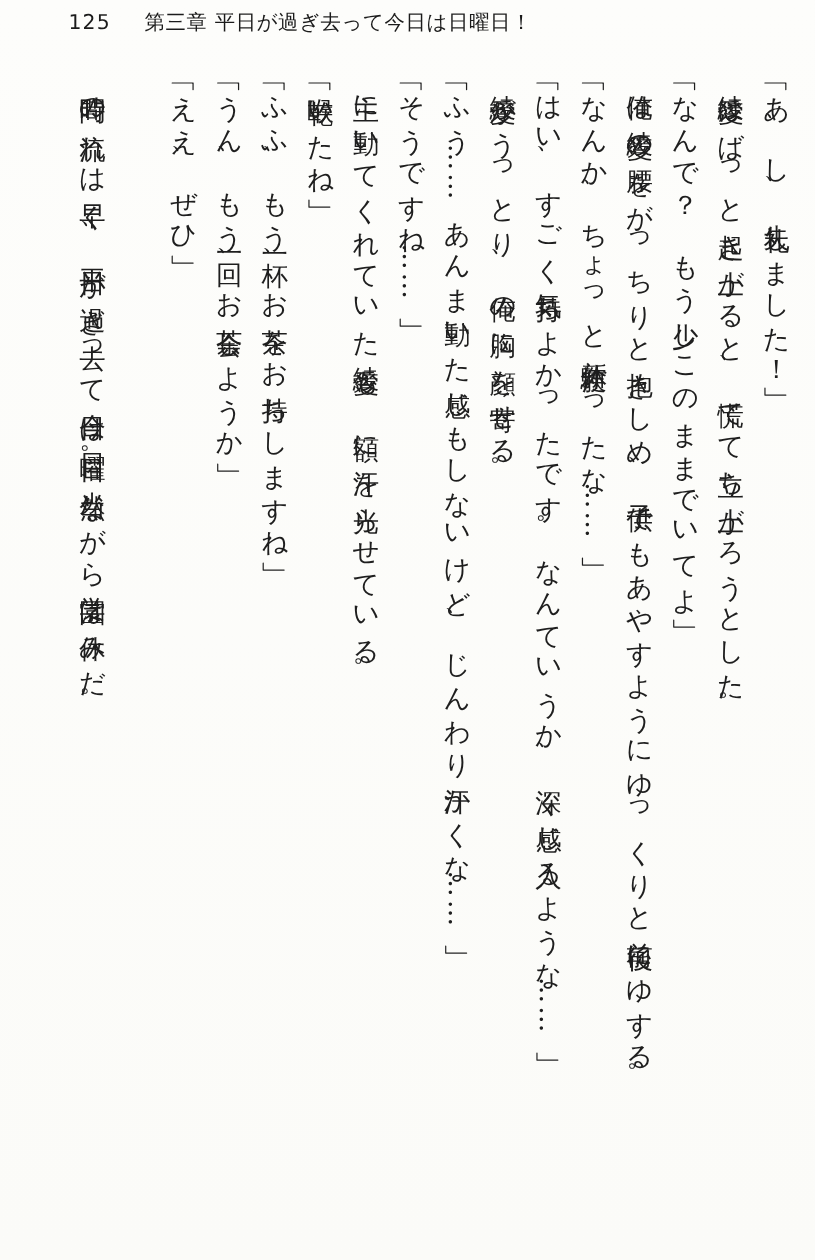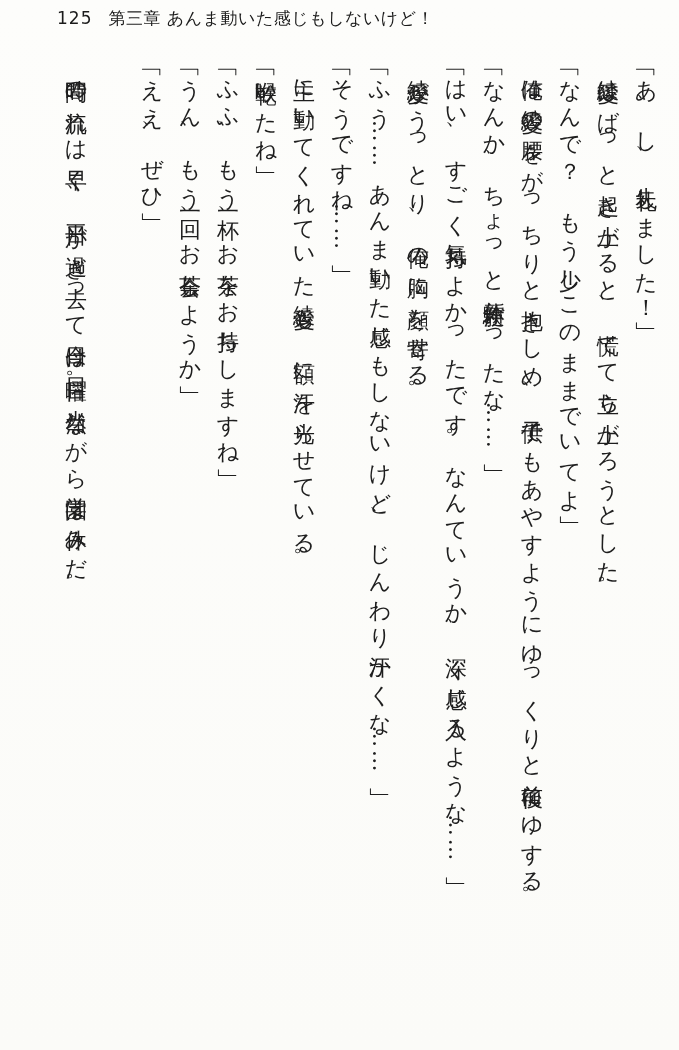--- a/index.html
+++ b/index.html
@@ -19,21 +19,21 @@
     inset: 0;
     background: linear-gradient(180deg, #fdfdfb 0%, #fbfbf8 100%);
   }
   
   .running-head {
     position: absolute;
     top: 7px;
     left: 57px;
     display: flex;
     align-items: baseline;
-    gap: 16px;
+    gap: 28px;
     font-family: "DejaVu Sans", "Liberation Sans", sans-serif;
     font-size: 17px;
     color: #1b1b1b;
     white-space: nowrap;
   }
   .running-head .pagenum {
     letter-spacing: 1px;
   }
   .running-head .chapter {
     letter-spacing: 0.5px;
@@ -61,21 +61,21 @@
     margin-right: 38px;
   }
 </style>
 </head>
 <body>
 
 <div class="page">
 
   <div class="running-head">
     <span class="pagenum">125</span>
-    <span class="chapter">第三章 あんま動いた感じもしないけど！</span>
+    <span class="chapter">第三章 平日が過ぎ去って今日は日曜日！</span>
   </div>
 
   <div class="text-block">
     <p>「あ、し、失礼しました！」</p>
     <p>綾愛はばっと起き上がると、慌てて立ち上がろうとした。</p>
     <p>「なんで？　もう少しこのままでいてよ」</p>
     <p>俺は綾愛の腰をがっちりと抱きしめ、子供でもあやすようにゆっくりと前後にゆする。</p>
     <p>「なんか、ちょっと新体験だったな……」</p>
     <p>「はい、すごく気持ちよかったです。なんていうか、深く感じ入るような……」</p>
     <p>綾愛がうっとり、俺の胸に顔を寄せる。</p>

